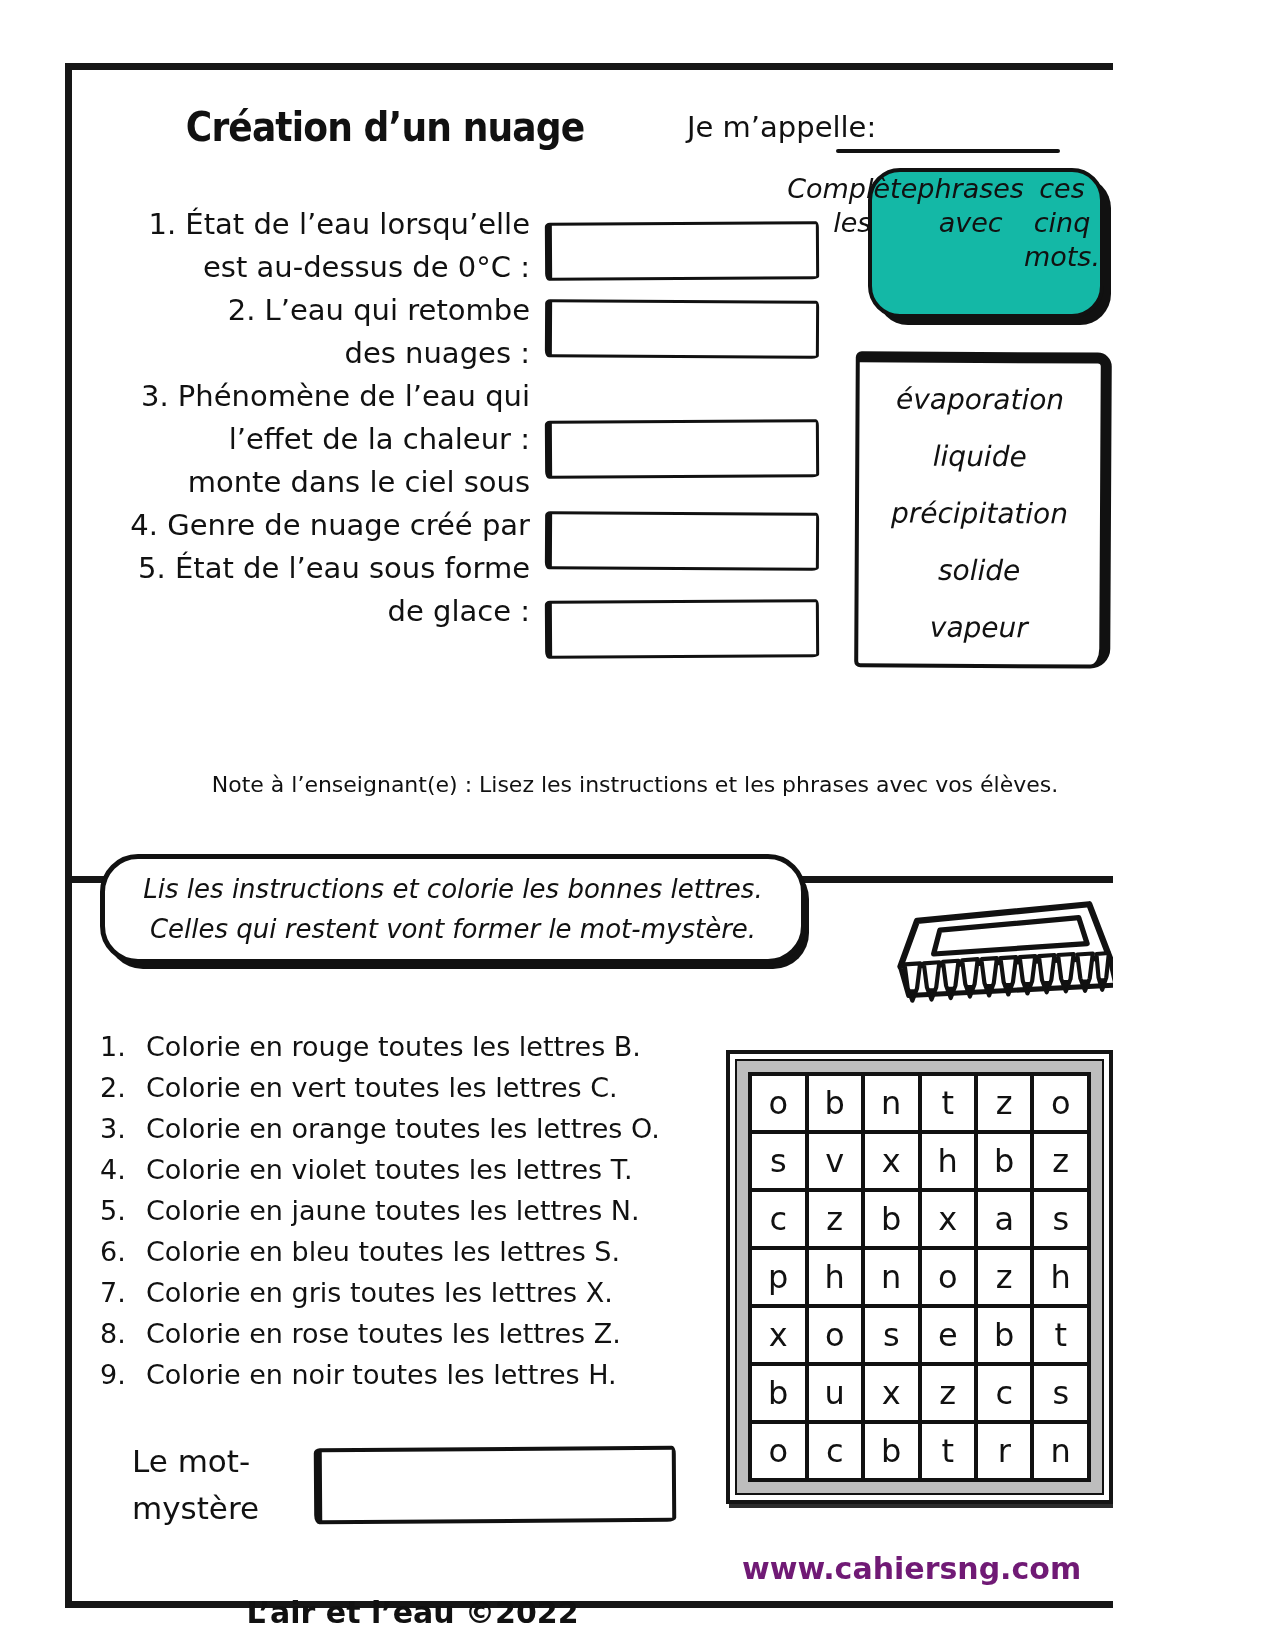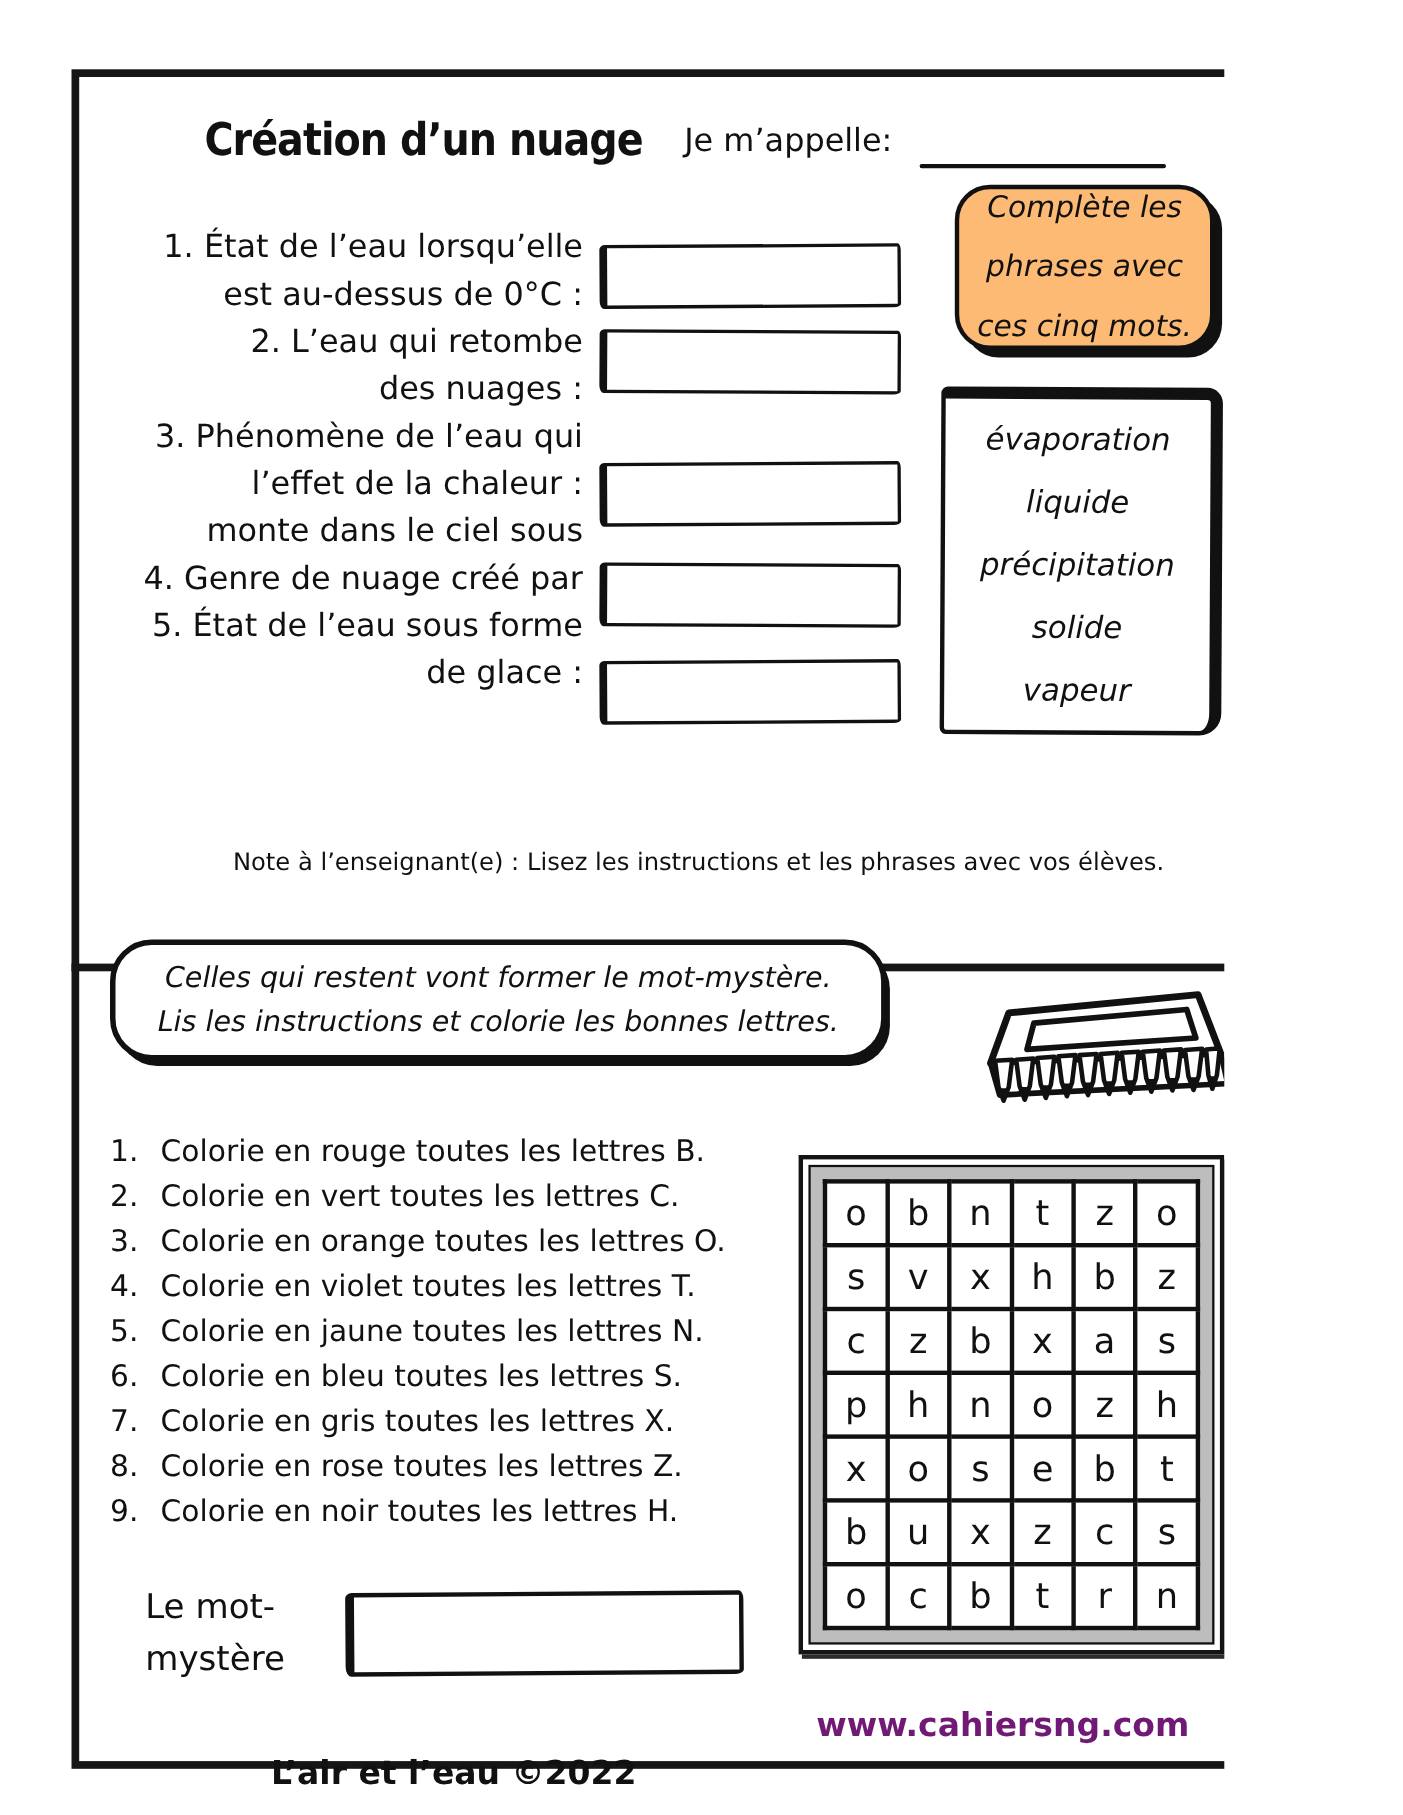--- a/index.html
+++ b/index.html
@@ -11,38 +11,38 @@
     position:absolute;left:65px;top:63px;width:1140px;height:1545px;
     border:7px solid #161616;box-sizing:border-box;background:#fff;
   }
   .divider{position:absolute;left:65px;top:876px;width:1140px;height:7px;background:#161616;}
 
   .title{
     position:absolute;left:160px;top:103px;width:430px;text-align:center;
     font-size:41px;font-weight:800;letter-spacing:-1px;transform:scaleX(.88);
     transform-origin:center;white-space:nowrap;
   }
-  .name-label{position:absolute;left:622px;top:110px;font-size:29px;}
+  .name-label{position:absolute;left:687px;top:110px;font-size:29px;}
   .name-line{position:absolute;left:836px;top:149px;width:224px;height:4px;background:#111;border-radius:2px;}
 
   .questions{position:absolute;left:85px;top:203px;width:445px;text-align:right;font-size:29px;}
   .q-line{height:43px;line-height:43px;white-space:nowrap;}
 
   .answer-box{
     position:absolute;left:545px;width:274px;height:58px;background:#fff;
     border:3px solid #111;border-left-width:7px;box-sizing:border-box;
     border-radius:5px 3px 7px 4px / 4px 6px 3px 7px;
   }
   .r1{transform:rotate(-.35deg);} .r2{transform:rotate(.3deg);}
 
   .hint-box{
     position:absolute;left:868px;top:168px;width:236px;height:150px;box-sizing:border-box;
-    border:4px solid #111;border-radius:32px;background:#fdba74;
+    border:4px solid #111;border-radius:32px;background:#14b8a6;
     box-shadow:8px 8px 0 -1px #111;
-    display:flex;flex-direction:column;justify-content:space-between;
+    display:flex;flex-direction:row;justify-content:flex-end;
     text-align:center;font-style:italic;font-size:27px;line-height:34px;
   }
 
   .word-bank{
     position:absolute;left:855px;top:352px;width:256px;height:316px;box-sizing:border-box;
     border:4px solid #111;border-top-width:11px;border-right-width:11px;
     border-radius:6px 14px 20px 6px;background:#fff;transform:rotate(.3deg);
     display:flex;flex-direction:column;justify-content:space-around;align-items:center;
     font-style:italic;font-size:28px;padding:8px 0;
   }
@@ -128,22 +128,22 @@
     <div>évaporation</div>
     <div>liquide</div>
     <div>précipitation</div>
     <div>solide</div>
     <div>vapeur</div>
   </div>
 
   <div class="teacher-note">Note à l’enseignant(e) : Lisez les instructions et les phrases avec vos élèves.</div>
 
   <div class="bubble">
+    <div>Lis les instructions et colorie les bonnes lettres.</div>
     <div>Celles qui restent vont former le mot-mystère.</div>
-    <div>Lis les instructions et colorie les bonnes lettres.</div>
   </div>
 
   <svg class="crayons" viewBox="0 0 220 135">
     <path d="M30 22 L196 6 L216 58 L14 66 Z" fill="#fff" stroke="#111" stroke-width="6" stroke-linejoin="round"></path>
     <path d="M52 31 L186 19 L194 44 L46 54 Z" fill="#fff" stroke="#111" stroke-width="5" stroke-linejoin="round"></path>
     <path d="M14 66 L216 58 L222 84 L22 94 Z" fill="#fff" stroke="#111" stroke-width="5" stroke-linejoin="round"></path>
     <g stroke="#111" stroke-width="4" stroke-linejoin="round" fill="#fff">
       <path d="M18 64 L33 63 L30 87 L25.5 99 L21 87 Z"></path>
         <path d="M36.5 63 L51.5 62 L48.5 86 L44 98 L39.5 86 Z"></path>
       <path d="M55 61.5 L70 60.5 L67 84.5 L62.5 96.5 L58 84.5 Z"></path>

